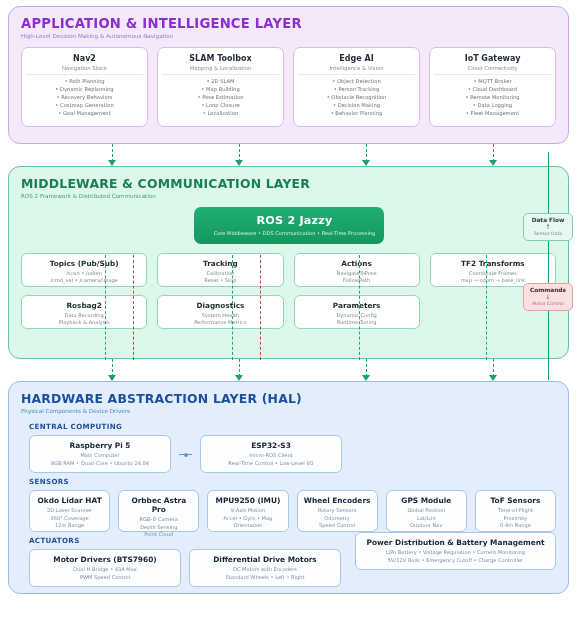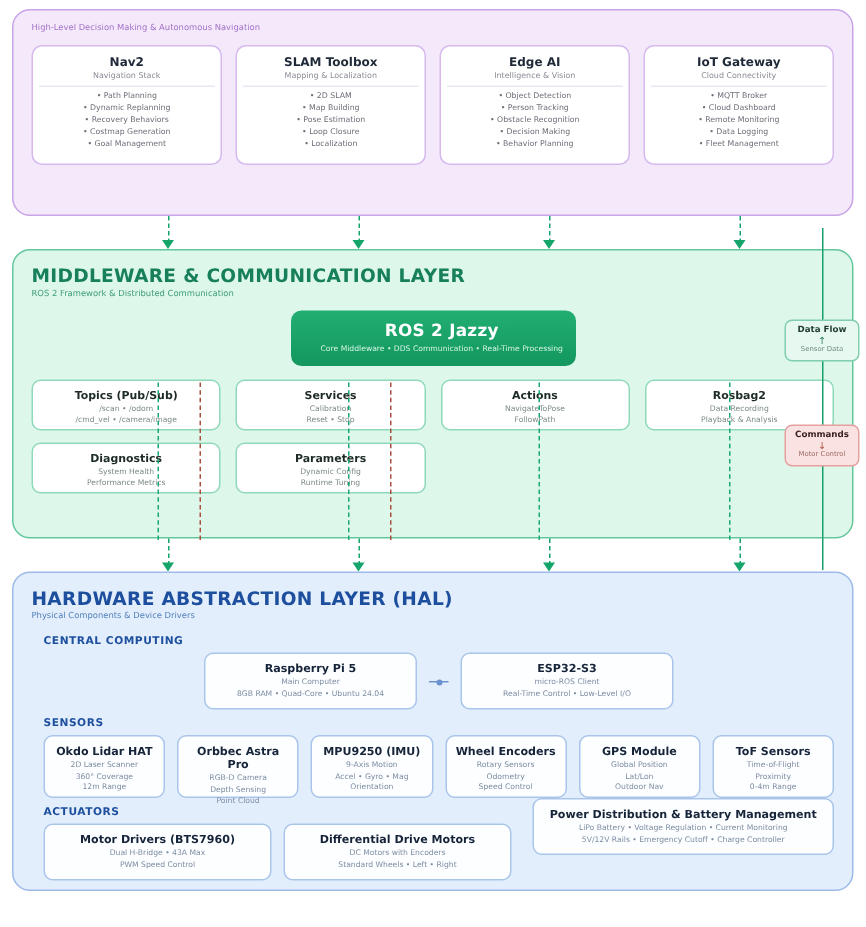--- a/index.html
+++ b/index.html
@@ -161,21 +161,21 @@
   #hw-layer .layer-title { color: #1d4f9e; font-size: 12.4px; }
   #hw-layer .layer-sub  { color: #5480bb; }
 
   .group-label {
     font-weight: bold;
     font-size: 7.1px;
     color: #1d4f9e;
     letter-spacing: .35px;
     margin: 4px 0 4px 8px;
   }
-  .hw-row { display: flex; gap: 8px; margin-left: 8px; justify-content: center; }
+  .hw-row { display: flex; gap: 8px; margin-left: 8px; }
   .hw-card {
     background: #fdfeff;
     border: 1px solid #a9c5ea;
     border-radius: 6px;
     text-align: center;
     padding: 5px 4px 6px 4px;
   }
   .hw-title { font-weight: bold; font-size: 7.4px; color: #16243a; }
   .hw-line  { font-size: 5.1px; color: #7d8da3; line-height: 1.5; }
   .hw-line.first { margin-top: 2px; }
@@ -239,20 +239,21 @@
   #legend-commands .legend-arrow { color: #a8503f; }
   .legend-sub { font-size: 4.6px; color: #6c8a7d; }
   #legend-commands .legend-sub { color: #9d6a62; }
 </style>
 </head>
 <body>
 
 <div class="canvas">
 
   <section class="layer" id="app-layer">
+    <div class="layer-title">APPLICATION &amp; INTELLIGENCE LAYER</div>
     <div class="layer-sub">High-Level Decision Making &amp; Autonomous Navigation</div>
 
     <div class="card-row">
 
       <div class="card">
         <div class="card-title">Nav2</div>
         <div class="card-sub">Navigation Stack</div>
         <ul class="card-list">
           <li>Path Planning</li>
           <li>Dynamic Replanning</li>
@@ -321,28 +322,33 @@
       <div class="core-sub">Core Middleware • DDS Communication • Real-Time Processing</div>
     </div>
 
     <div class="mid-grid">
       <div class="mini">
         <div class="mini-title">Topics (Pub/Sub)</div>
         <div class="mini-l1">/scan • /odom</div>
         <div class="mini-l2">/cmd_vel • /camera/image</div>
       </div>
       <div class="mini">
-        <div class="mini-title">Services</div>
+        <div class="mini-title">Tracking</div>
         <div class="mini-l1">Calibration</div>
         <div class="mini-l2">Reset • Stop</div>
       </div>
       <div class="mini">
         <div class="mini-title">Actions</div>
         <div class="mini-l1">NavigateToPose</div>
         <div class="mini-l2">FollowPath</div>
+      </div>
+      <div class="mini">
+        <div class="mini-title">TF2 Transforms</div>
+        <div class="mini-l1">Coordinate Frames</div>
+        <div class="mini-l2">map → odom → base_link</div>
       </div>
       <div class="mini">
         <div class="mini-title">Rosbag2</div>
         <div class="mini-l1">Data Recording</div>
         <div class="mini-l2">Playback &amp; Analysis</div>
       </div>
       <div class="mini">
         <div class="mini-title">Diagnostics</div>
         <div class="mini-l1">System Health</div>
         <div class="mini-l2">Performance Metrics</div>

